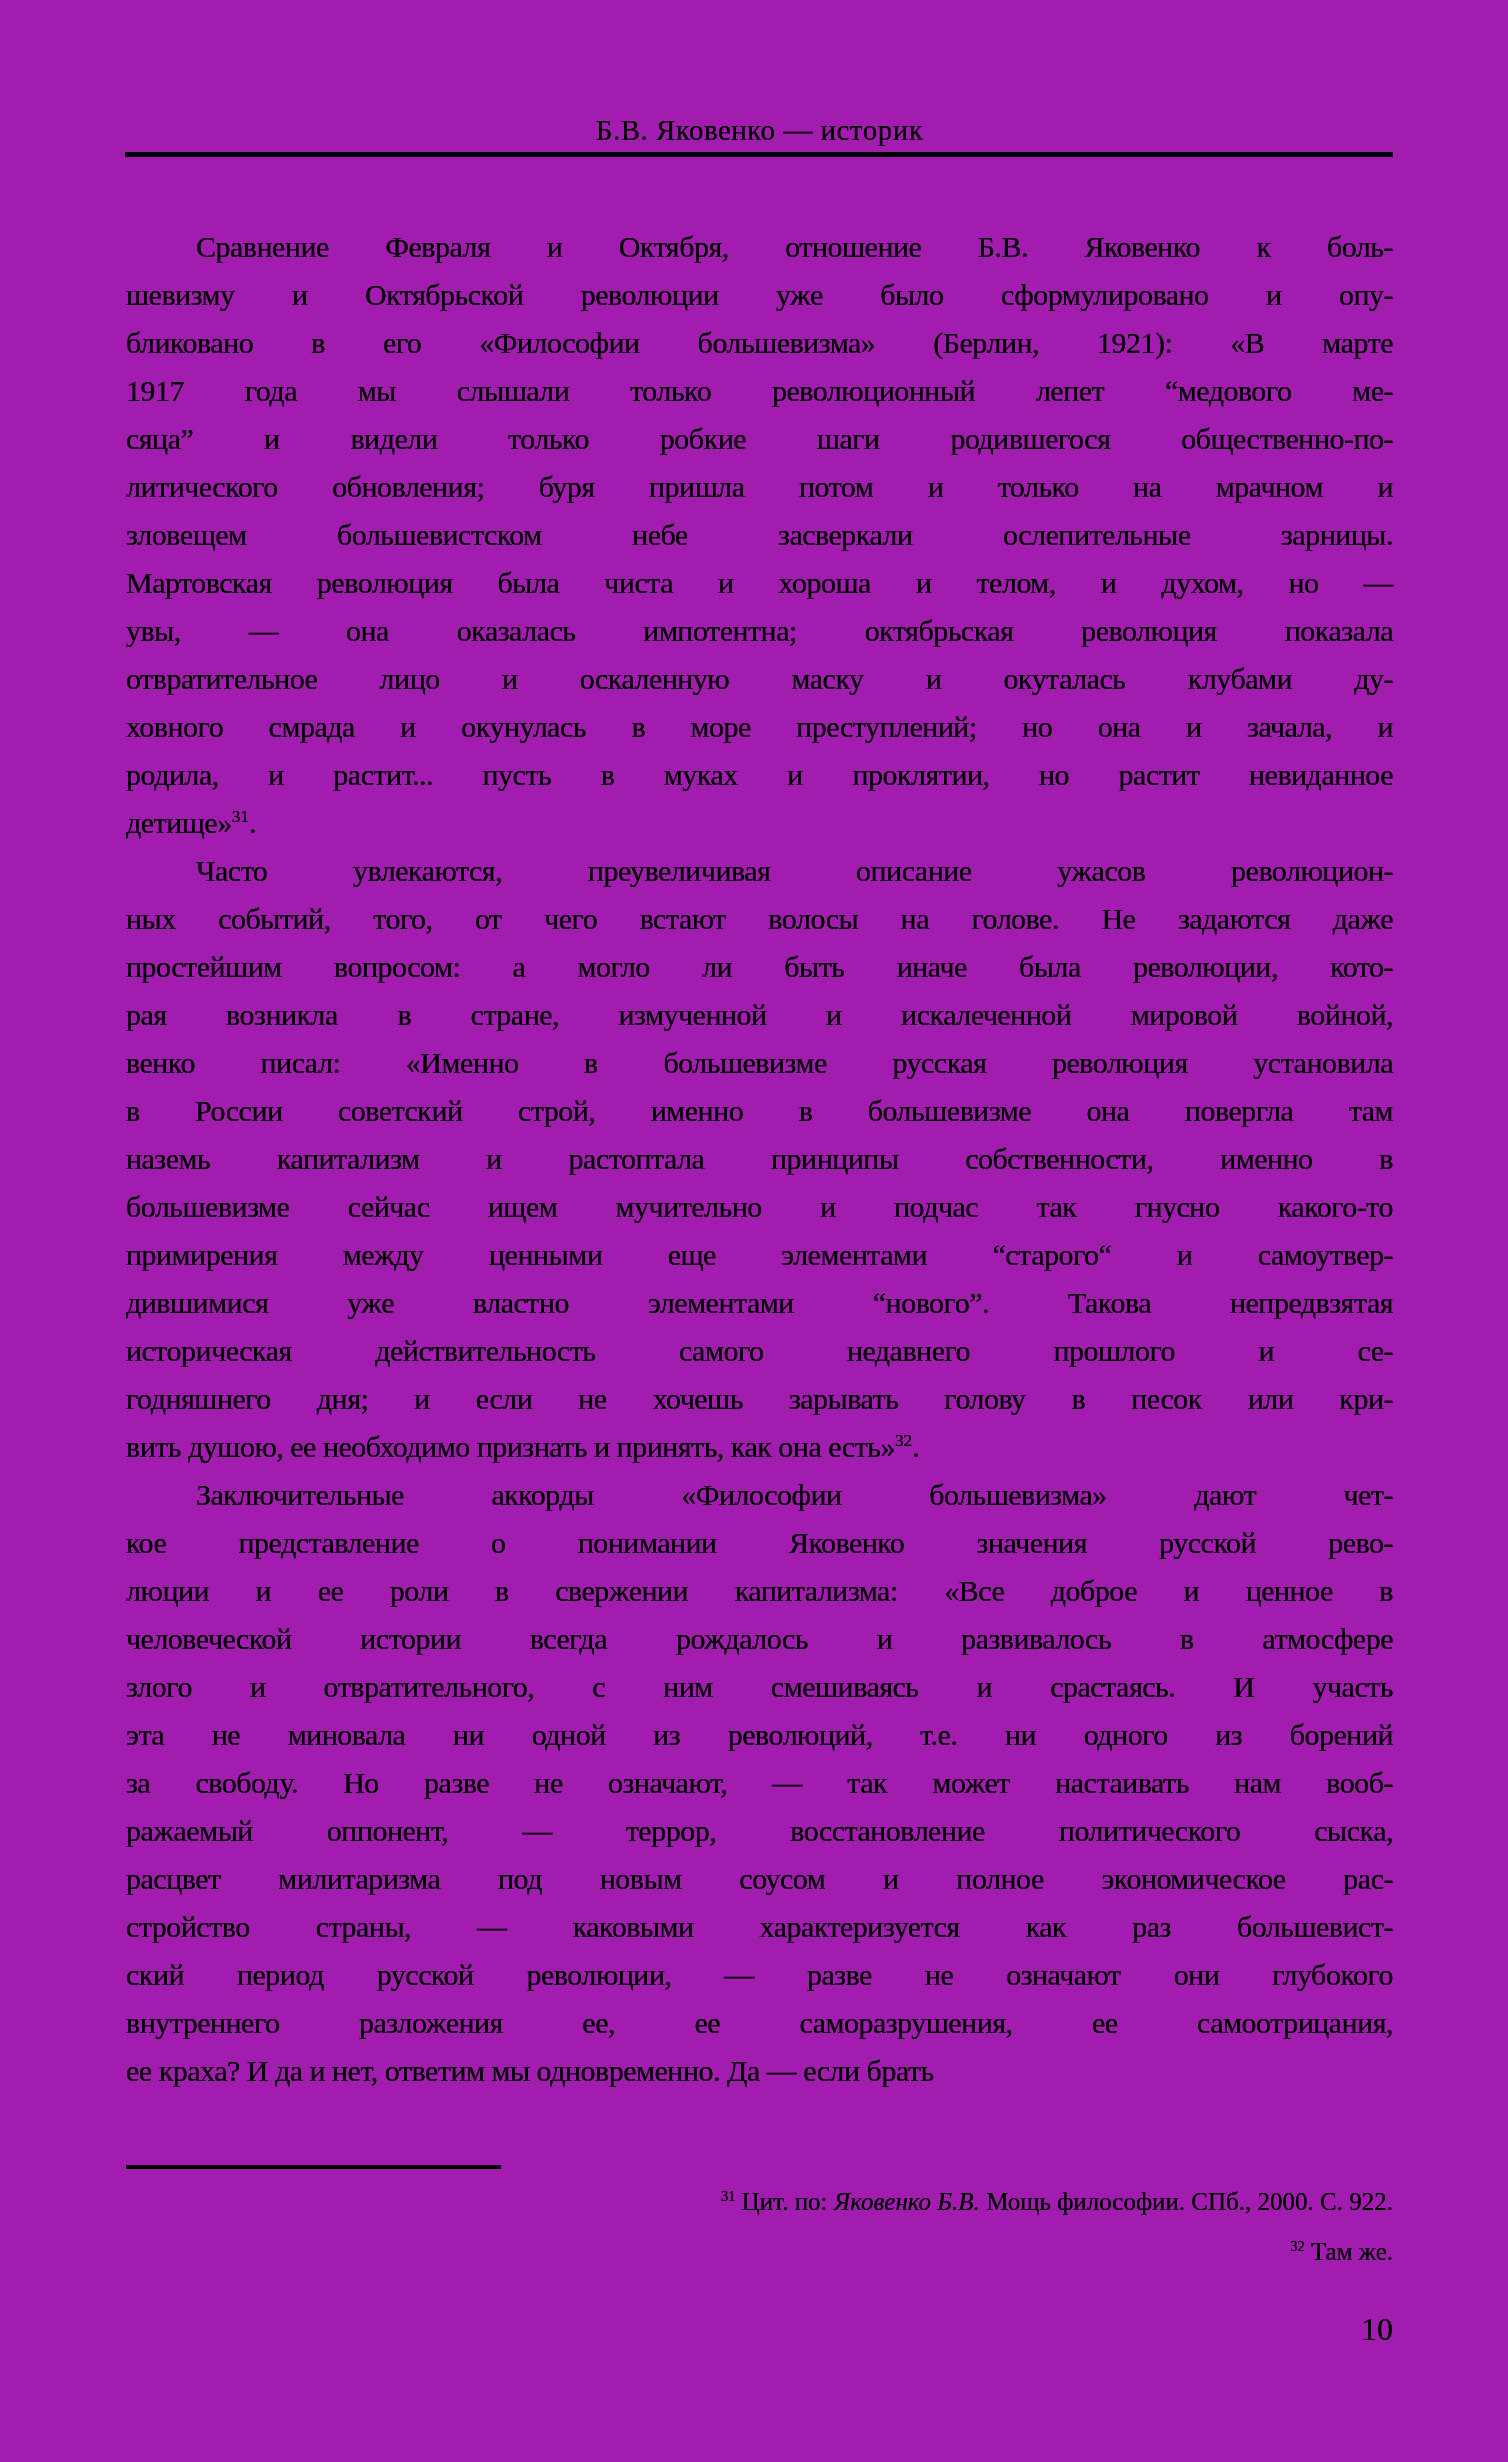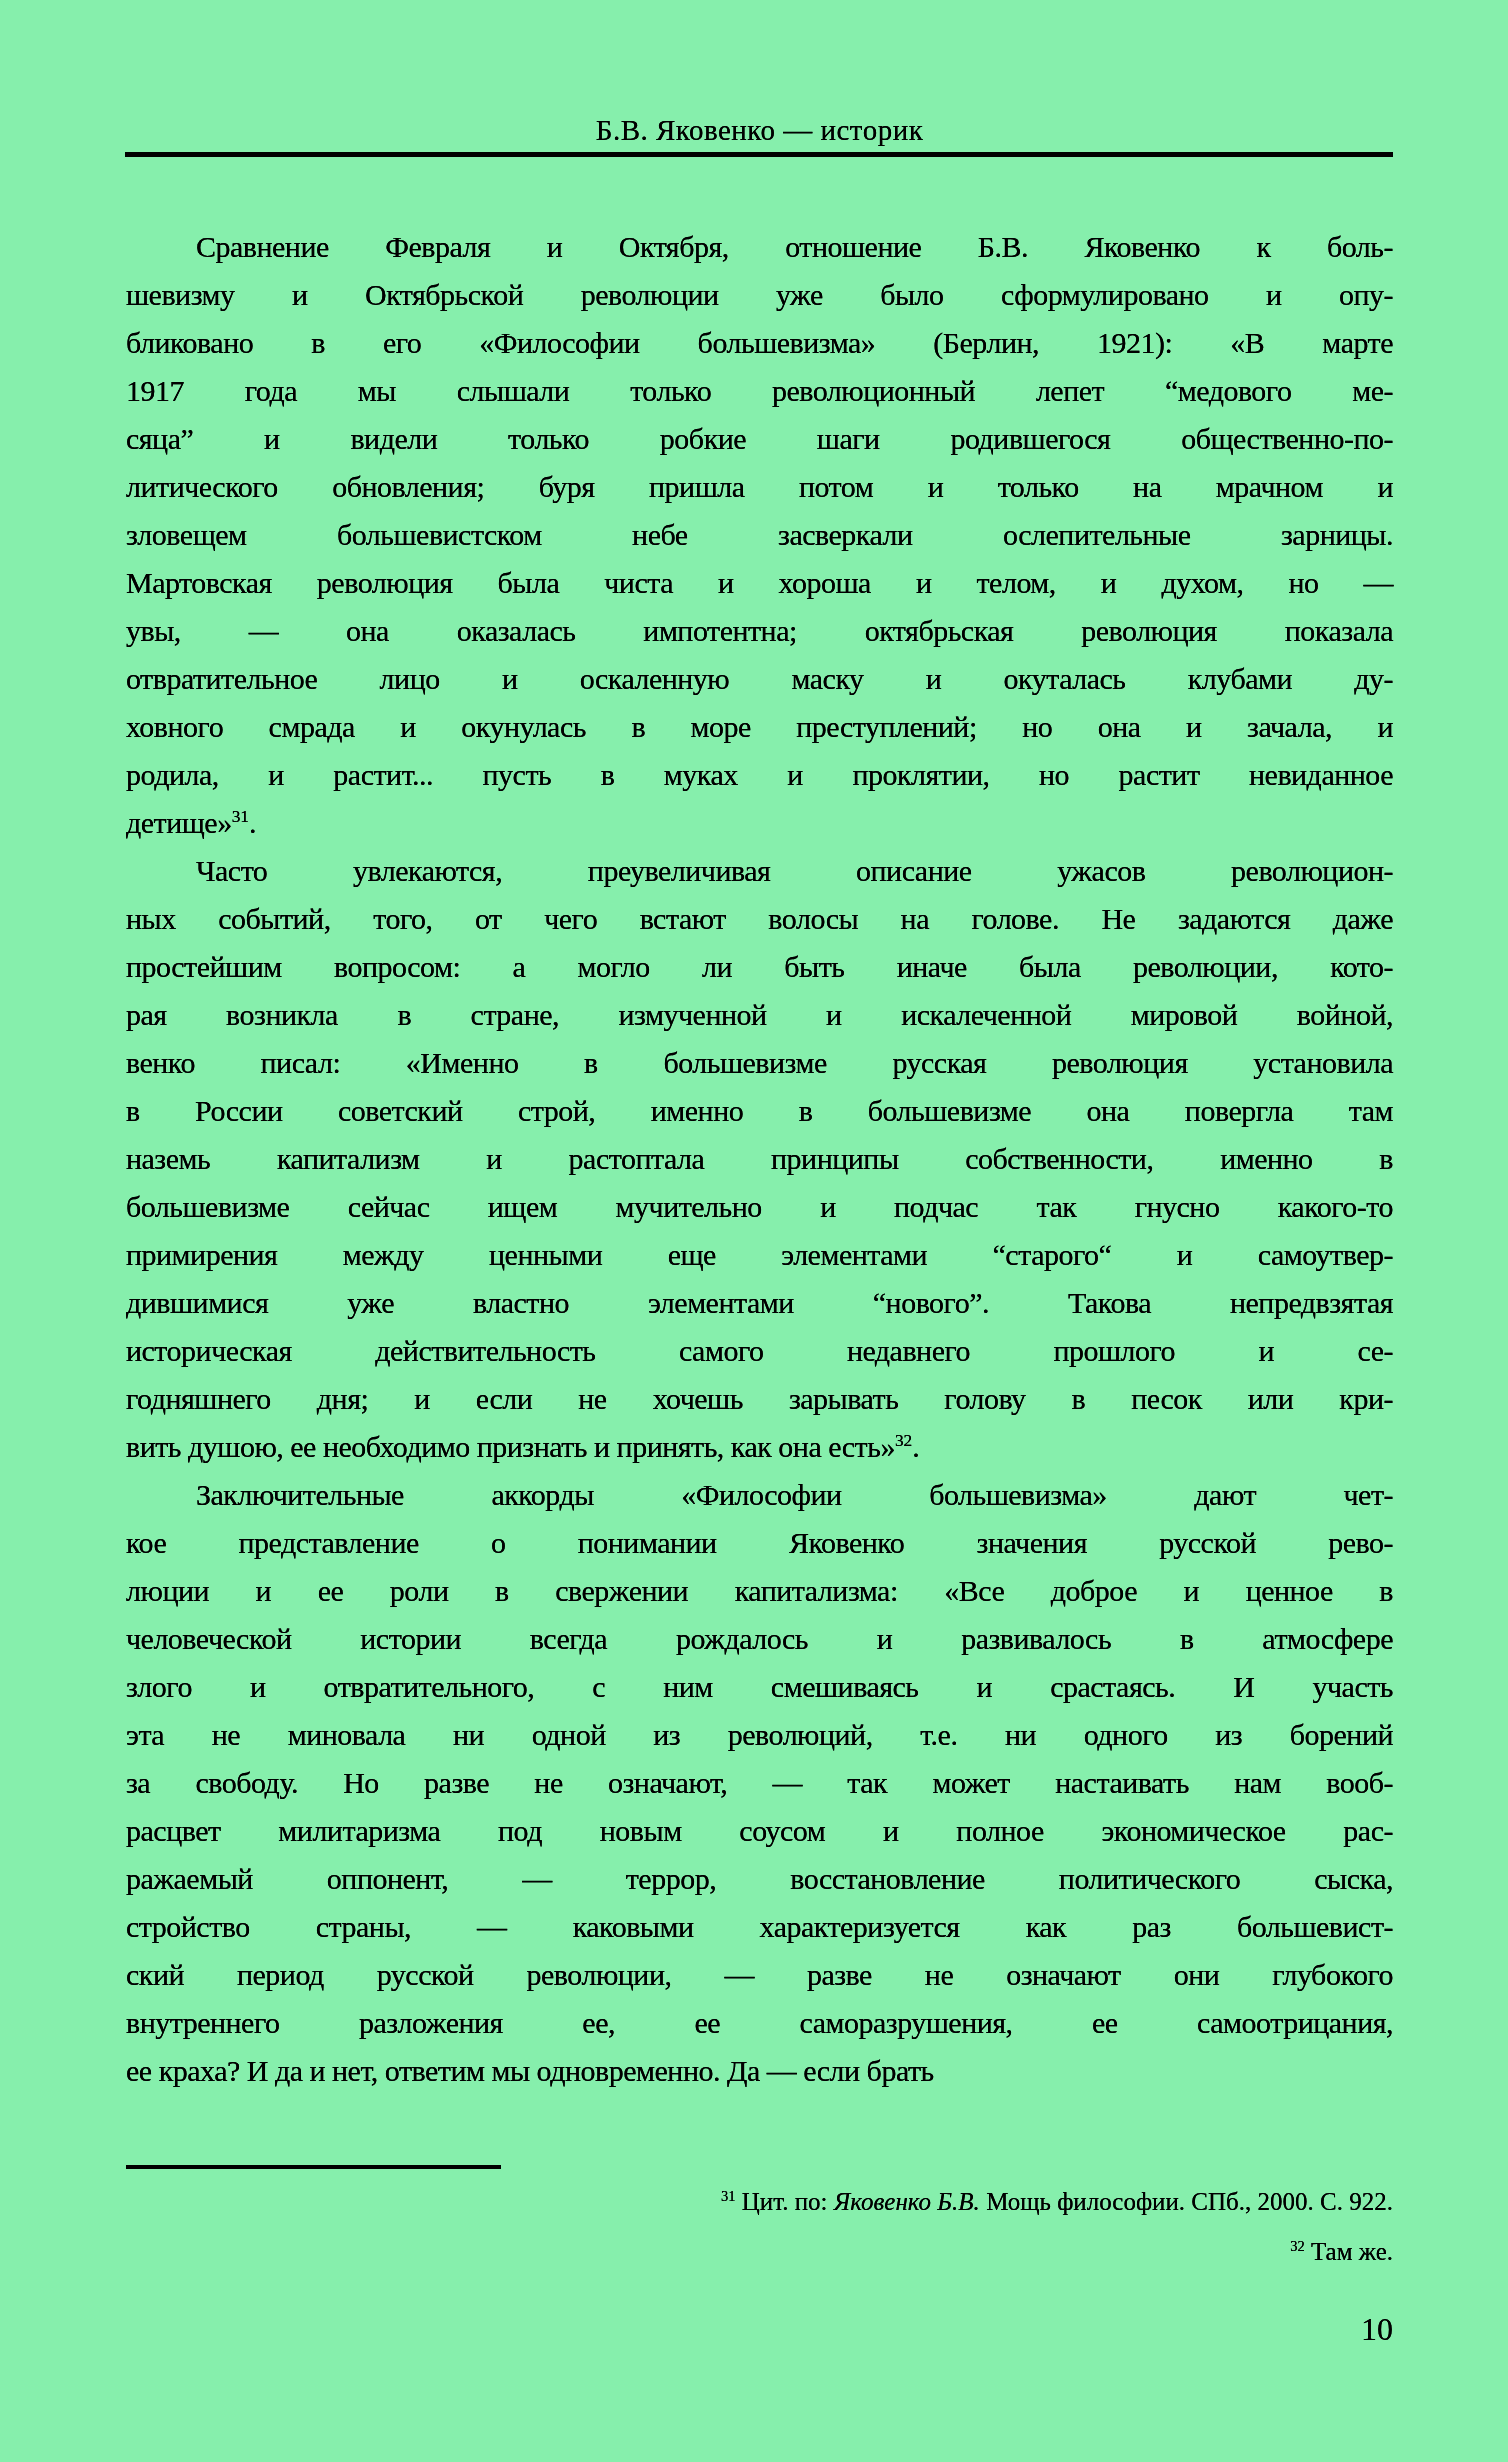--- a/index.html
+++ b/index.html
@@ -4,21 +4,21 @@
 <style>
   html, body {
     margin: 0;
     padding: 0;
     background: #e8e8e8;
   }
   .page {
     position: relative;
     width: 1508px;
     height: 2462px;
-    background: #86efac;
+    background: #a21caf;
     color: #000000;
     font-family: "Liberation Serif", "DejaVu Serif", serif;
     overflow: hidden;
   }
   
   .running-header {
     position: absolute;
     top: 113px;
     left: 126px;
     width: 1267px;
@@ -141,22 +141,22 @@
         <div class="line last">вить душою, ее необходимо признать и принять, как она есть»<sup>32</sup>.</div>
       </div>
       <div>
         <div class="line first">Заключительные аккорды «Философии большевизма» дают чет-</div>
         <div class="line">кое представление о понимании Яковенко значения русской рево-</div>
         <div class="line">люции и ее роли в свержении капитализма: «Все доброе и ценное в</div>
         <div class="line">человеческой истории всегда рождалось и развивалось в атмосфере</div>
         <div class="line">злого и отвратительного, с ним смешиваясь и срастаясь. И участь</div>
         <div class="line">эта не миновала ни одной из революций, т.е. ни одного из борений</div>
         <div class="line">за свободу. Но разве не означают, — так может настаивать нам вооб-</div>
+        <div class="line">ражаемый оппонент, — террор, восстановление политического сыска,</div>
         <div class="line">расцвет милитаризма под новым соусом и полное экономическое рас-</div>
-        <div class="line">ражаемый оппонент, — террор, восстановление политического сыска,</div>
         <div class="line">стройство страны, — каковыми характеризуется как раз большевист-</div>
         <div class="line">ский период русской революции, — разве не означают они глубокого</div>
         <div class="line">внутреннего разложения ее, ее саморазрушения, ее самоотрицания,</div>
         <div class="line last">ее краха? И да и нет, ответим мы одновременно. Да — если брать</div>
       </div>
     </div>
 
   <div class="footnote-rule"></div>
 
   <div class="footnotes">

